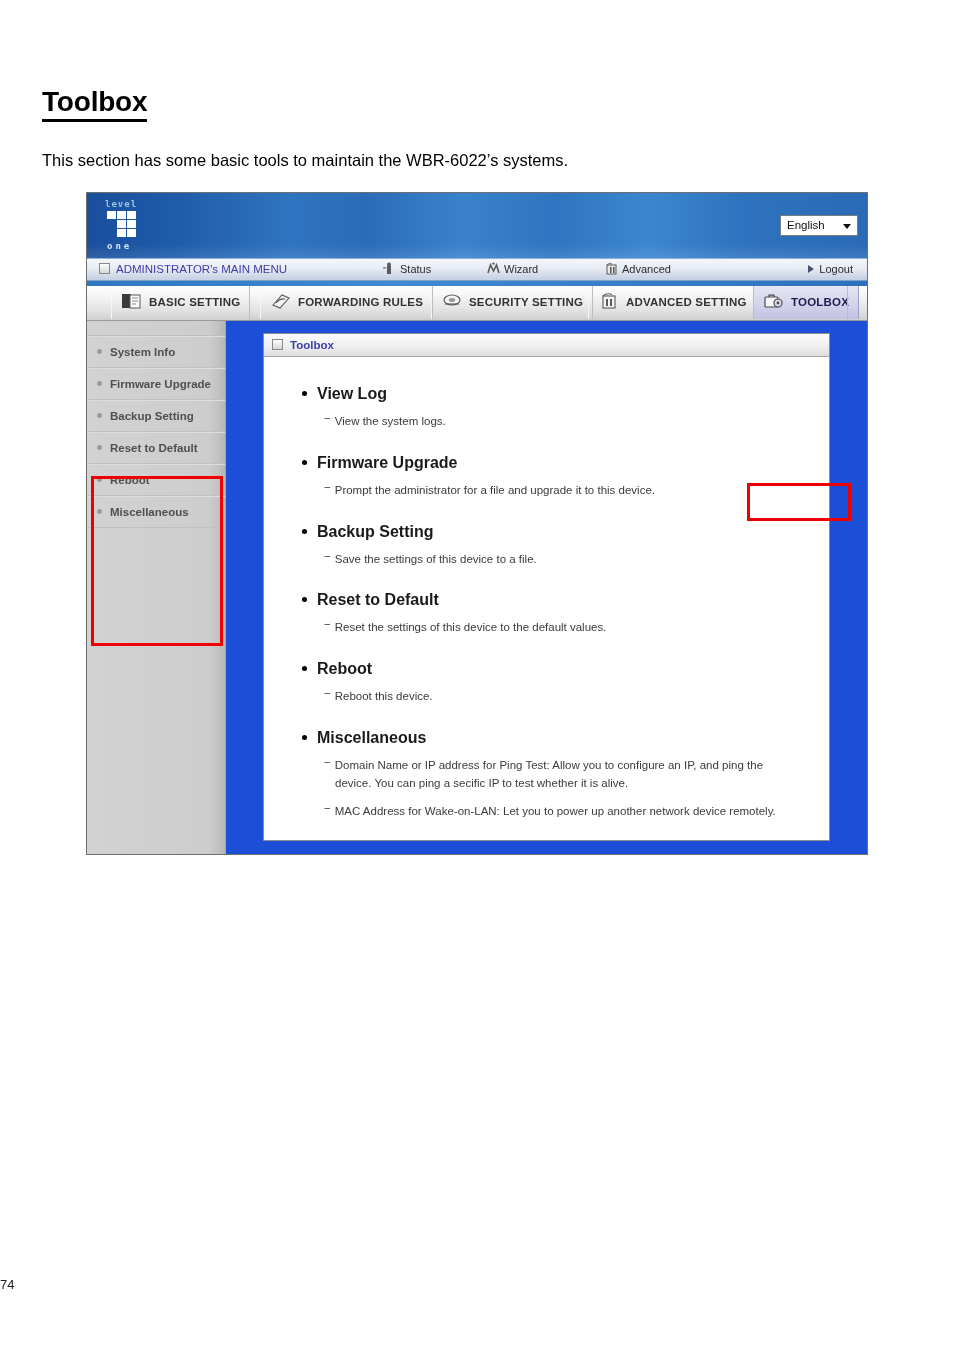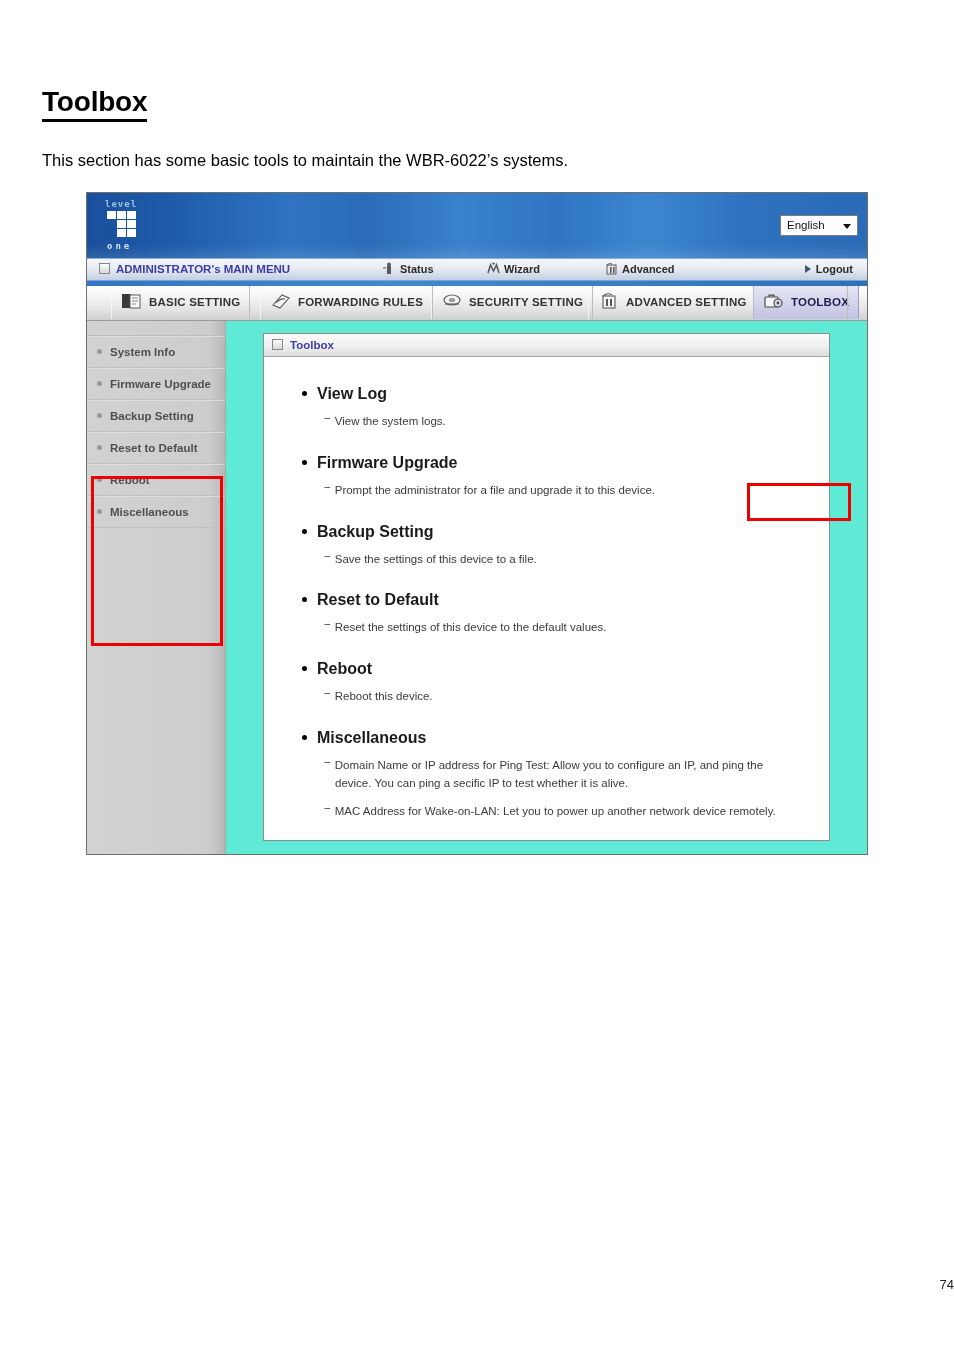--- a/index.html
+++ b/index.html
@@ -34,21 +34,21 @@
     top: 133px;
     font-size: 16.5px;
     line-height: 1.3;
     white-space: nowrap;
   }
   .page-number {
     position: absolute;
     left: 0;
     right: 0;
     top: 1277px;
-    text-align: right;
+    text-align: left;
     font-size: 13px;
     color: #222;
   }
 
   
   .shot {
     position: absolute;
     left: 86px;
     top: 192px;
     width: 782px;
@@ -142,21 +142,21 @@
     background: linear-gradient(to bottom, #f4f6fa 0%, #e8ecf4 45%, #d4dcea 75%, #c3cfe3 100%);
     border-top: 1px solid #8fb2d8;
     border-bottom: 1px solid #7fa0c8;
   }
   .topnav .item {
     position: absolute;
     top: 0;
     height: 21px;
     line-height: 21px;
     font-size: 11px;
-    font-weight: bold;
+    font-weight: normal;
     color: #2b2b2b;
     white-space: nowrap;
   }
   .topnav .item.main { left: 12px; color: #3b3ba8; font-size: 11.5px; }
   .topnav .item.status { left: 296px; }
   .topnav .item.wizard { left: 400px; }
   .topnav .item.advanced { left: 518px; }
   .topnav .item.logout { right: 14px; }
   .nav-ico {
     display: inline-block;
@@ -246,21 +246,21 @@
     pointer-events: none;
     z-index: 40;
   }
   .annot-tab  { left: 660px; top: 290px; width: 104px; height: 38px; }
   .annot-side { left:   4px; top: 155px; width: 132px; height: 170px; }
 
   
   .shotbody {
     position: relative;
     height: 558px;
-    background: #5eead4;
+    background: #1d4ed8;
   }
   .sidebar {
     position: absolute;
     left: 0; top: 0;
     width: 138px;
     height: 558px;
     background: linear-gradient(to right,#d2d2d2 0%, #cdcdcd 88%, #c0c0c0 96%, #b4b4b4 100%);
     border-right: 1px solid #a8a8a8;
   }
   .sidebar .cap { height: 14px; border-bottom: 1px solid #bdbdbd; }

